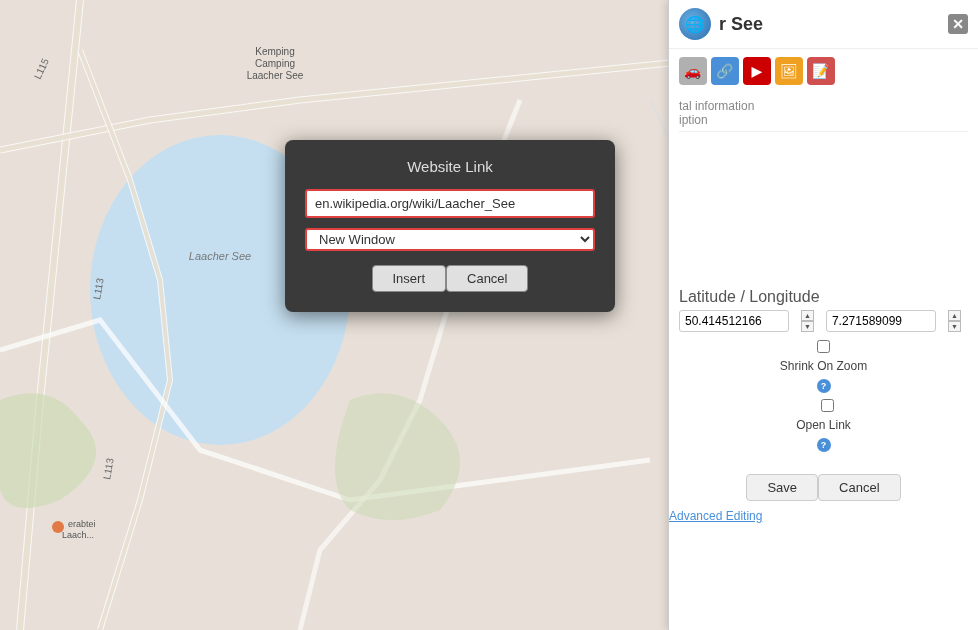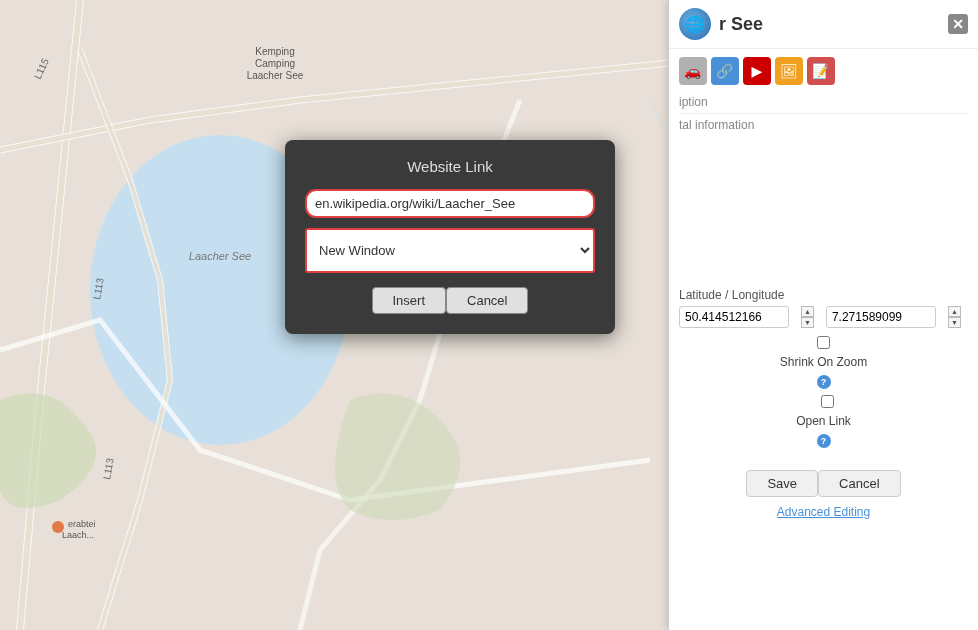--- a/index.html
+++ b/index.html
@@ -66,21 +66,21 @@
     .panel-icon.link { background: #4a90d9; color: white; }
     .panel-icon.youtube { background: #cc0000; color: white; }
     .panel-icon.photo { background: #f0a020; color: white; }
     .panel-icon.note { background: #d05050; color: white; }
 
     .panel-section {
       padding: 10px;
     }
 
     .panel-label {
-      font-size: 12px; color: #555; margin-bottom: 4px;
+      font-size: 16px; color: #555; margin-bottom: 4px;
     }
 
     .coord-row {
       display: flex; align-items: center; gap: 12px; margin-bottom: 8px;
     }
 
     .coord-input {
       border: 1px solid #ccc; border-radius: 3px;
       padding: 3px 5px; font-size: 12px; width: 110px;
     }
@@ -111,21 +111,21 @@
     .panel-actions {
       display: flex; gap: 0; padding: 8px 10px; justify-content: center;
     }
 
     .btn-save, .btn-cancel-panel {
       padding: 5px 20px; border-radius: 4px; border: 1px solid #ccc;
       font-size: 13px; cursor: pointer; background: #f0f0f0; color: #333;
     }
 
     .advanced-link {
-      text-align: center; font-size: 12px; color: #4a90d9;
+      text-align: left; font-size: 12px; color: #4a90d9;
       text-decoration: underline; cursor: pointer; padding-bottom: 8px;
     }
 
     
     .modal-overlay {
       position: absolute;
       top: 0; left: 0; width: 100%; height: 100%;
       z-index: 100;
     }
 
@@ -142,34 +142,34 @@
     .modal-title {
       text-align: center;
       color: #ddd;
       font-size: 15px;
       margin-bottom: 14px;
     }
 
     .modal-url-input {
       width: 100%;
       border: 2px solid #e04040;
-      border-radius: 11px;
+      border-radius: 3px;
       padding: 5px 8px;
       font-size: 13px;
       color: #333;
       background: white;
       margin-bottom: 10px;
       outline: none;
     }
 
     .modal-select {
       width: 100%;
       border: 2px solid #e04040;
       border-radius: 3px;
-      padding: 12px 8px;
+      padding: 1px 8px;
       font-size: 13px;
       color: #333;
       background: white;
       margin-bottom: 14px;
       cursor: pointer;
       appearance: auto;
     }
 
     .modal-buttons {
       display: flex; justify-content: center; 
@@ -239,22 +239,22 @@
 
   <div class="panel-icons">
     <div class="panel-icon car">🚗</div>
     <div class="panel-icon link">🔗</div>
     <div class="panel-icon youtube">▶</div>
     <div class="panel-icon photo">🖼</div>
     <div class="panel-icon note">📝</div>
   </div>
 
   <div style="padding: 2px 10px 6px;">
+    <div style="font-size:12px; color:#888; padding-top:4px;">tal information</div>
     <div style="font-size:12px; color:#888; border-bottom: 1px solid #eee; padding-bottom:4px;">iption</div>
-    <div style="font-size:12px; color:#888; padding-top:4px;">tal information</div>
   </div>
 
   <div style="height: 140px;"></div>
 
   <div class="panel-section">
     <div class="panel-label">Latitude / Longitude</div>
     <div class="coord-row">
       <input type="text" class="coord-input" value="50.414512166" style="">
       <div class="coord-spinner">
         <span>▲</span>

